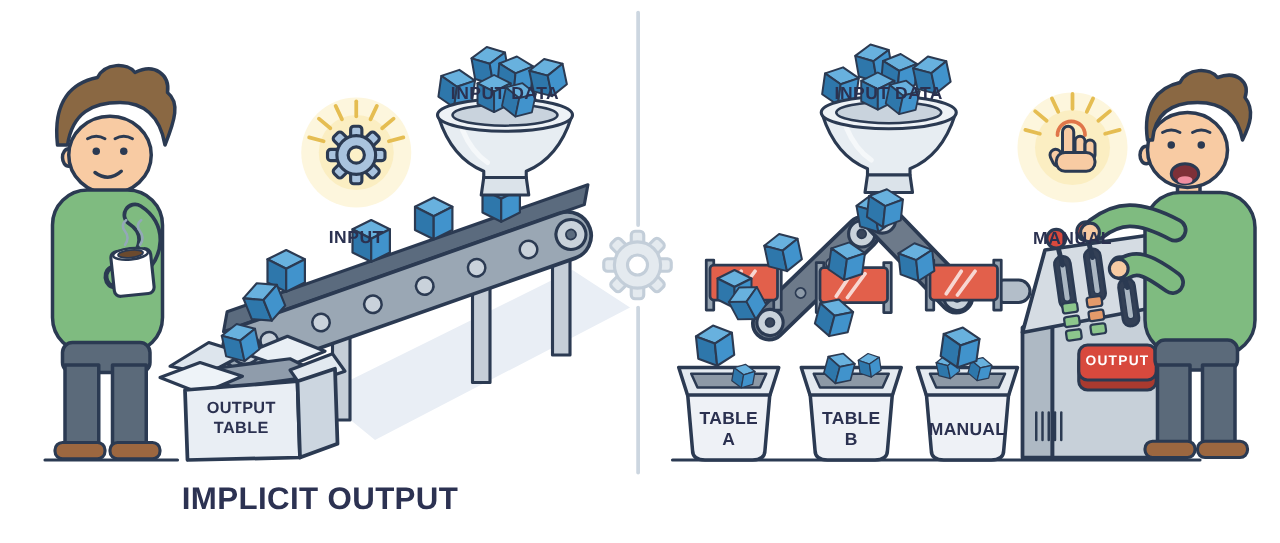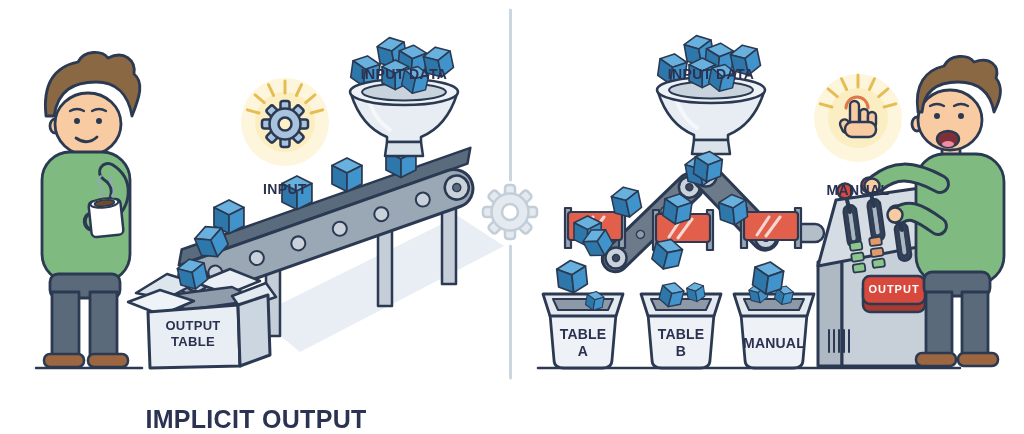--- a/index.html
+++ b/index.html
@@ -2,21 +2,21 @@
 <html><head>
 <meta charset="utf-8">
 <style>
   html,body { margin:0; padding:0; background:#fff; }
   .scene { position:relative; width:1024px; height:434px; background:#ffffff;
            font-family:"Liberation Sans", sans-serif; overflow:hidden; }
   .scene svg.art { position:absolute; left:0; top:0; }
   .label { position:absolute; transform:translateX(-50%); color:#2b3150;
            font-weight:bold; text-align:center; white-space:nowrap; line-height:1.1; }
   .lbl-sm  { font-size:14px; letter-spacing:.4px;margin-top:36px; }
-  .title   { font-size:25px; font-weight:800; letter-spacing:.3px; color:#2c3252;margin-top:20px; }
+  .title   { font-size:25px; font-weight:800; letter-spacing:.3px; color:#2c3252; }
   .box-label { font-size:13px; line-height:16px; letter-spacing:.3px; }
   .bin-label { font-size:14px; line-height:17px; letter-spacing:.2px; }
   .btn-label { color:#ffffff; font-size:11px; font-weight:800; letter-spacing:1px; }
 </style>
 </head>
 <body>
 
 <div class="scene">
 
 <svg class="art" width="1024" height="434" viewBox="0 0 1024 434">

